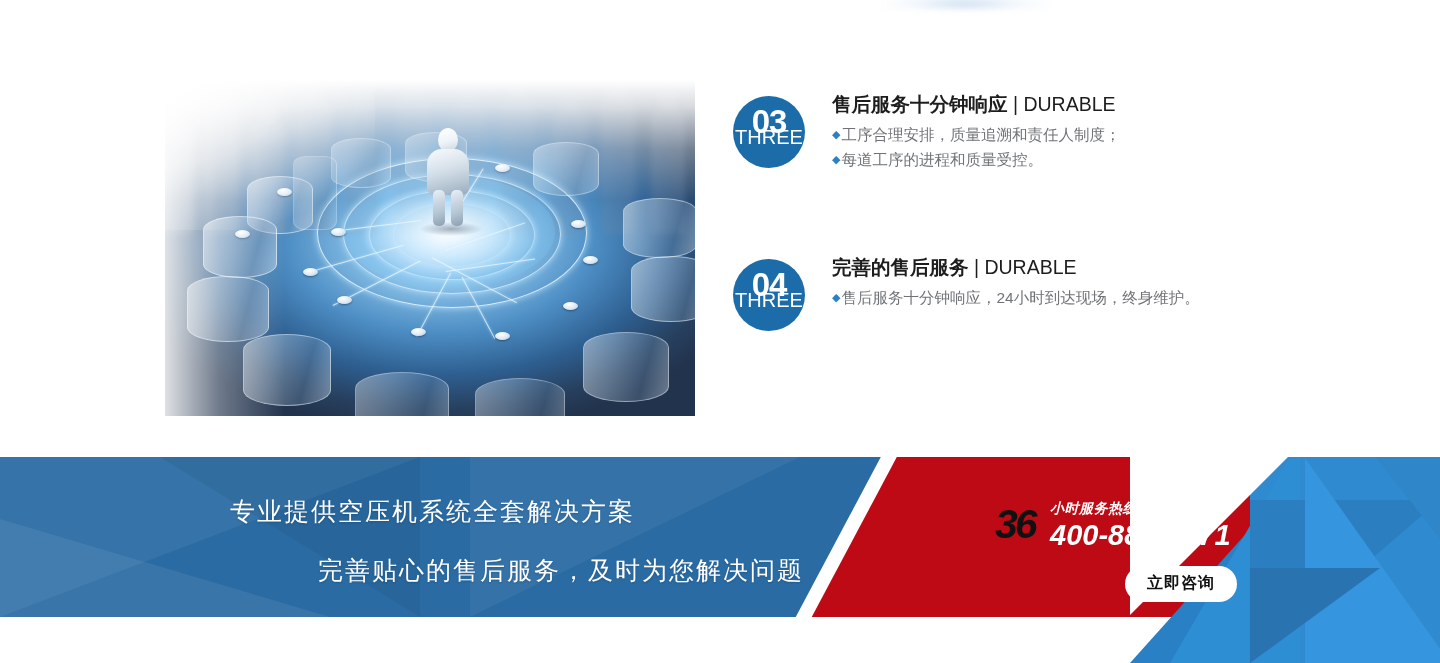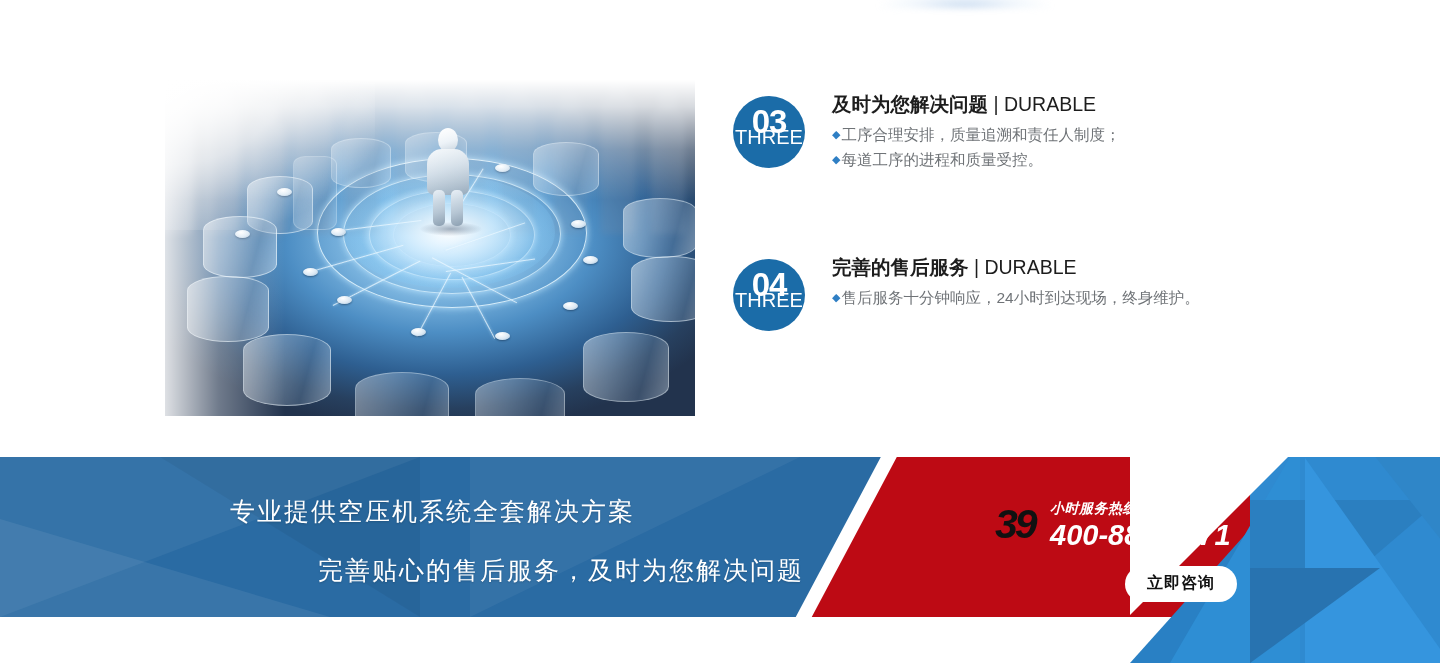--- a/index.html
+++ b/index.html
@@ -371,21 +371,21 @@
 </div>
 
 <div class="features">
 
   <div class="feature">
     <div class="badge">
       <div class="badge-num">03</div>
       <div class="badge-word">THREE</div>
     </div>
     <div class="feat-body">
-      <h3 class="feat-title"><span>及时为您解决问题</span><span class="tail"> | DURABLE</span></h3>
+      <h3 class="feat-title"><span>售后服务十分钟响应</span><span class="tail"> | DURABLE</span></h3>
       <p class="feat-line"><span class="bullet">◆</span><span>工序合理安排，质量追溯和责任人制度；</span></p>
       <p class="feat-line"><span class="bullet">◆</span><span>每道工序的进程和质量受控。</span></p>
     </div>
   </div>
 
   <div class="feature">
     <div class="badge">
       <div class="badge-num">04</div>
       <div class="badge-word">THREE</div>
     </div>
@@ -417,17 +417,17 @@
   <div class="rz rz-white-wedge"></div>
   <div class="rz rz-white-top"></div>
 </div>
 
 <div class="banner-copy">
   <div class="bc-line1">专业提供空压机系统全套解决方案</div>
   <div class="bc-line2">完善贴心的售后服务，及时为您解决问题</div>
 </div>
 
 <div class="hotline">
-  <div class="h24"><span>39</span></div>
+  <div class="h24"><span>36</span></div>
   <div class="h-label">小时服务热线：</div>
   <div class="h-number">400-881-8971</div>
   <div class="cta-button">立即咨询</div>
 </div>
 
 </body></html>

